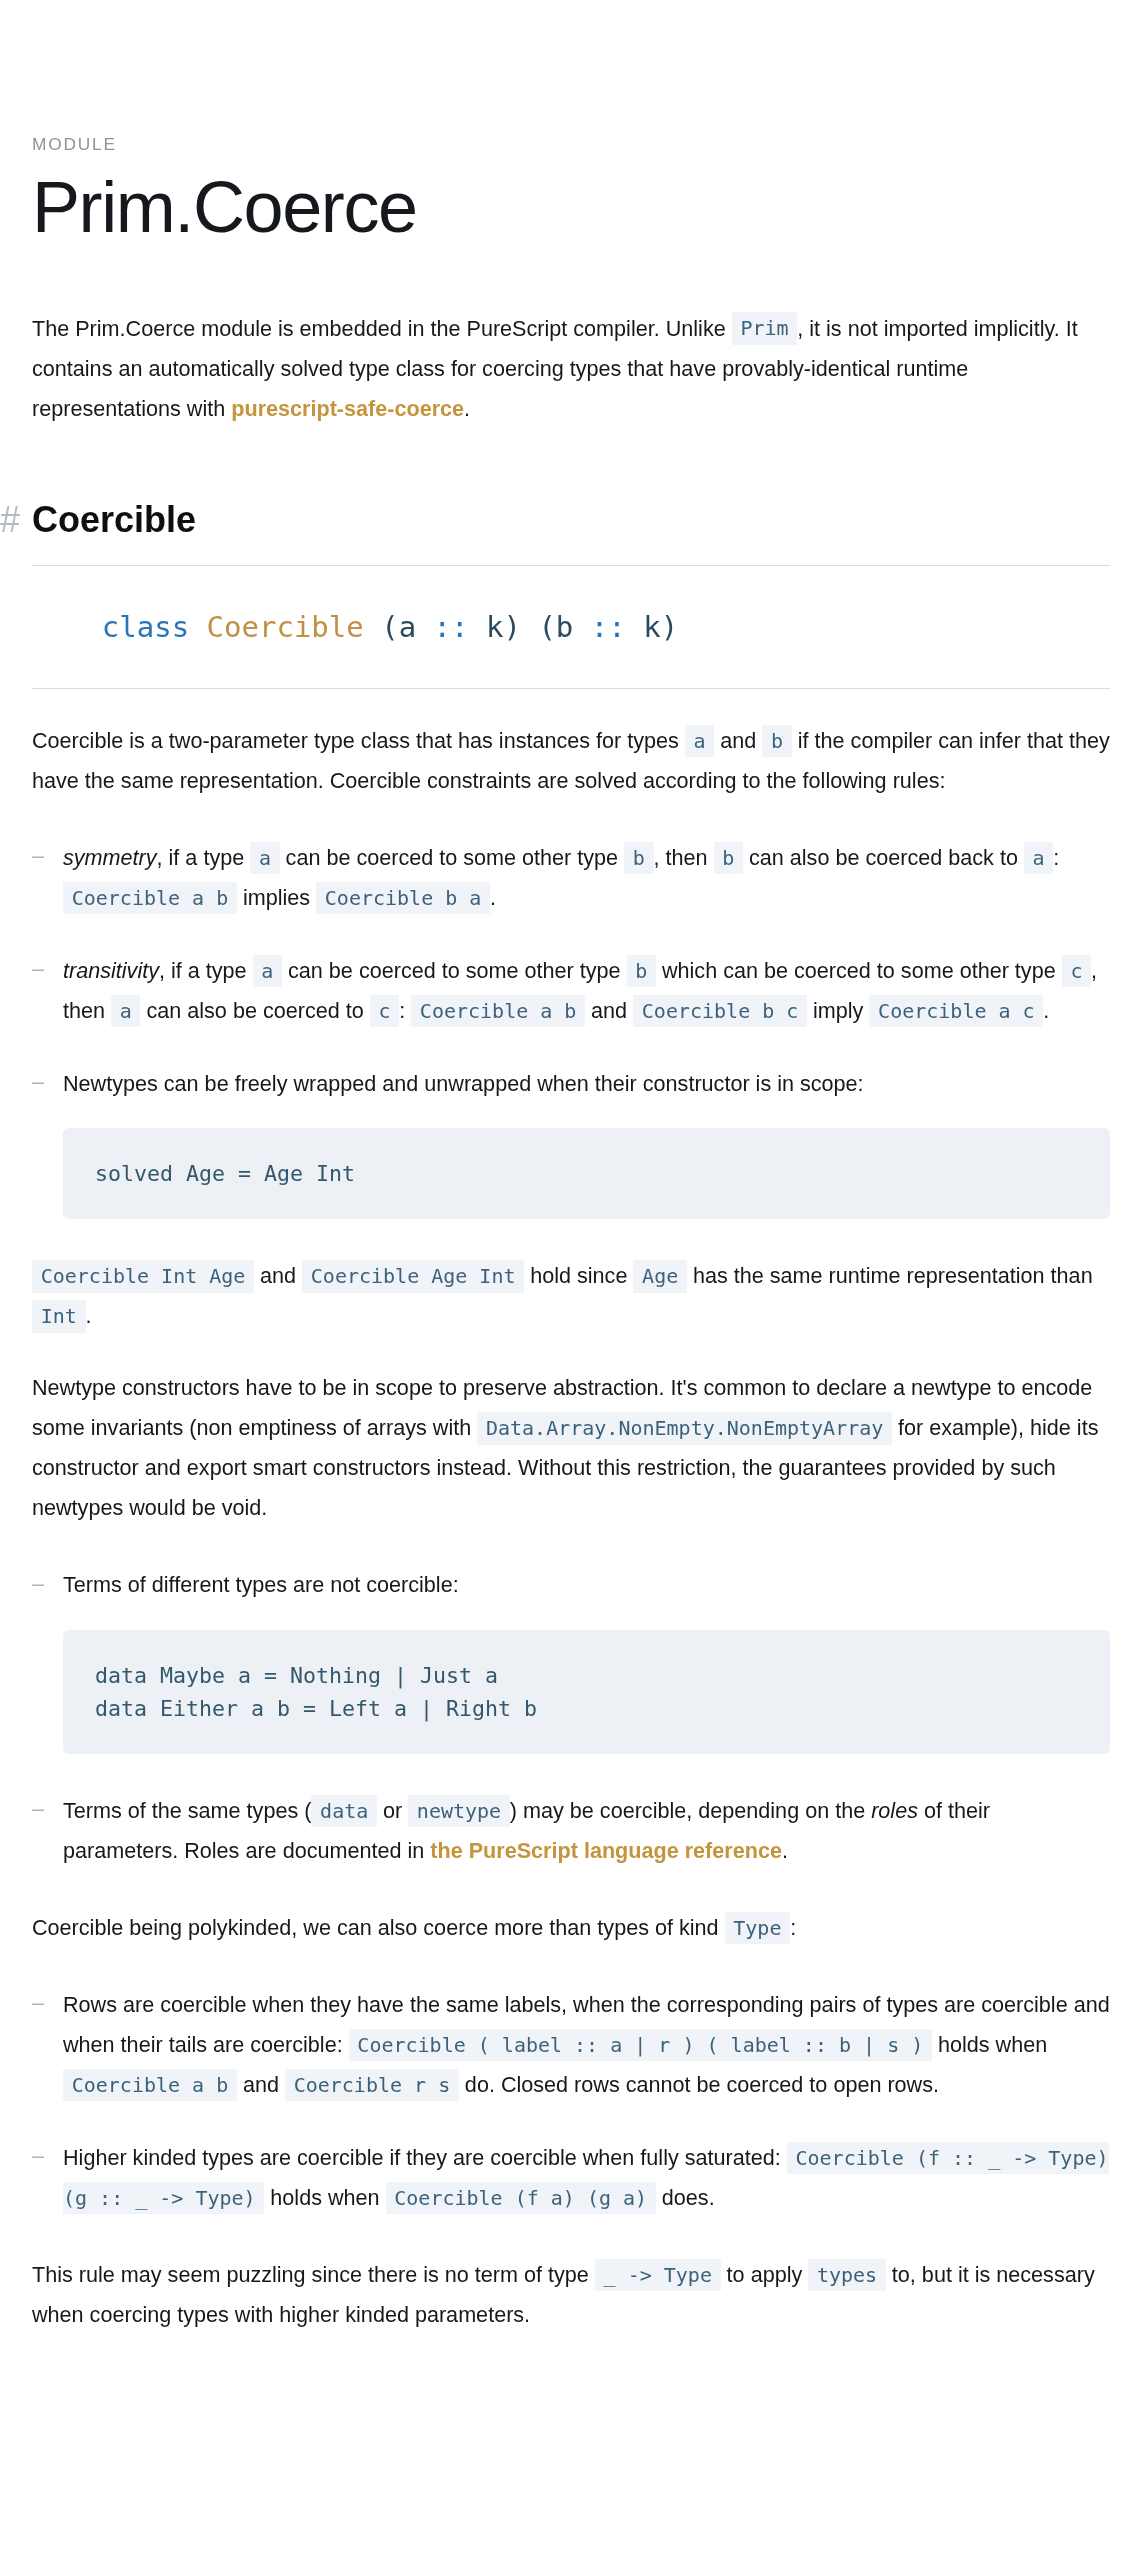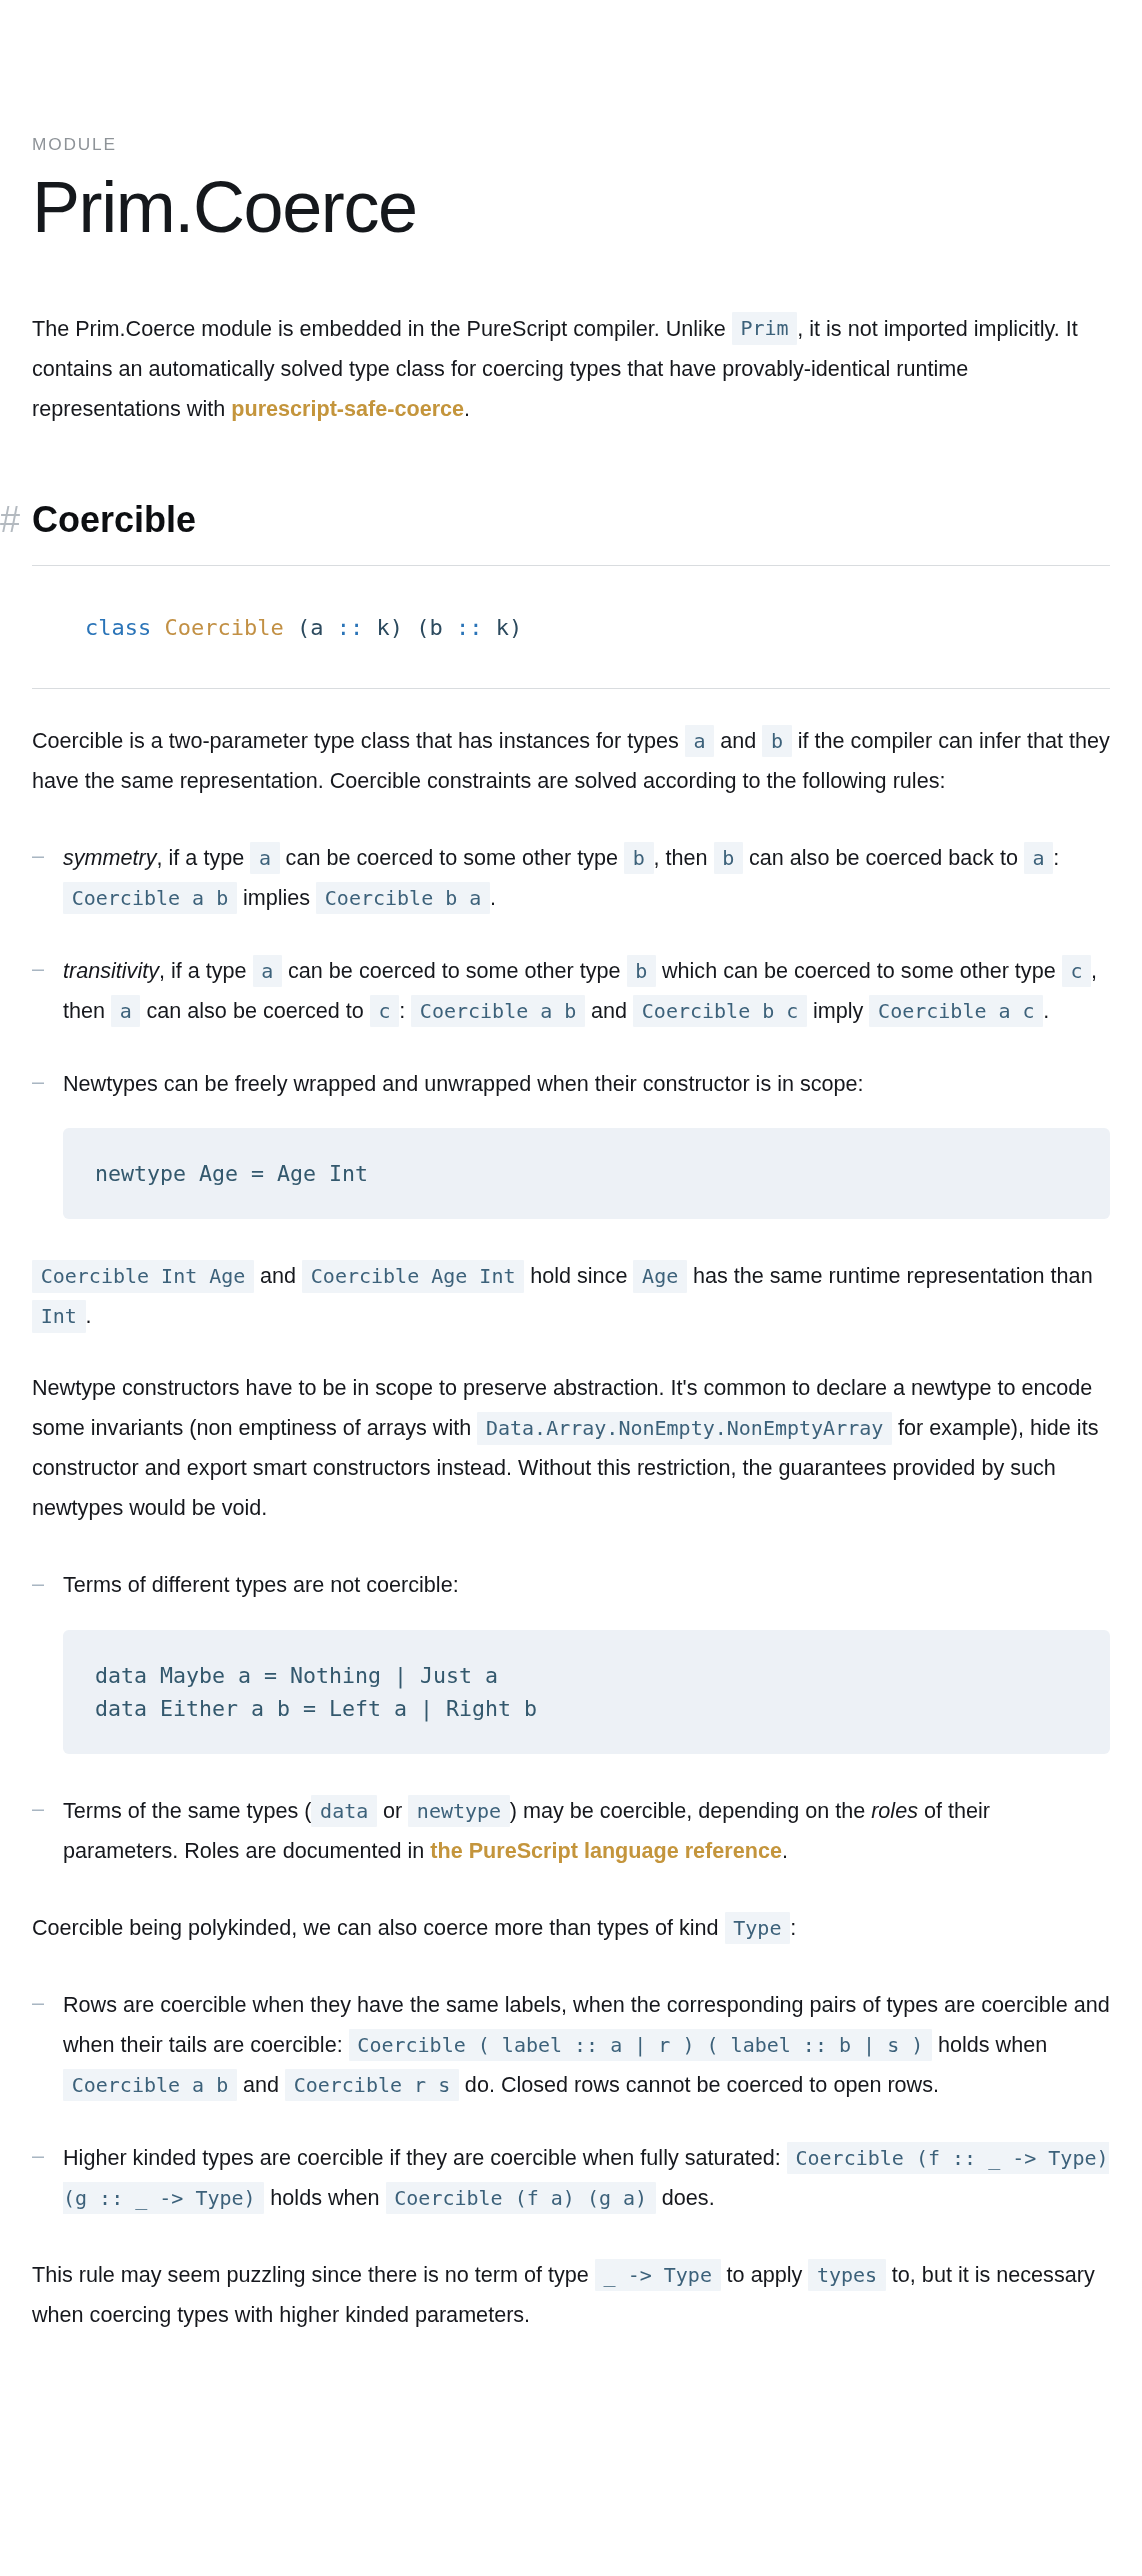--- a/index.html
+++ b/index.html
@@ -31,21 +31,21 @@
     font-weight:700; color:#0d0f12;
   }
   h2.section-heading .hash{
     position:absolute; left:-32px; top:0; color:var(--hash);
     font-weight:400; text-decoration:none;
   }
   .decl{
     margin:24.5px 0 0 0;
     border-top:1.4px solid var(--border); border-bottom:1.4px solid var(--border);
     padding:17.3px 0;
-    font-family:"DejaVu Sans Mono", monospace; font-size:22px; line-height:29px;
+    font-family:"DejaVu Sans Mono", monospace; font-size:29px; line-height:29px;
     background:#ffffff; white-space:pre-wrap;
   }
   .tok-kw{color:var(--keyword);}
   .tok-ty{color:var(--type_name);}
   .tok-va,.tok-pl{color:var(--plain);}
   .tok-sy{color:var(--keyword);}
   #doc-body p{margin:32px 0;}
   #doc-body ul{list-style:none; margin:37px 0; padding:0;}
   #doc-body li{position:relative; padding-left:31px; margin:0 0 33px 0;}
   #doc-body li:last-child{margin-bottom:8px;}
@@ -84,21 +84,21 @@
 
   <div class="decl">
     <code id="decl-code"><span class="tok-kw">class </span><span class="tok-ty">Coercible</span><span class="tok-pl"> (</span><span class="tok-va">a</span><span class="tok-pl"> </span><span class="tok-sy">::</span><span class="tok-pl"> </span><span class="tok-va">k</span><span class="tok-pl">) (</span><span class="tok-va">b</span><span class="tok-pl"> </span><span class="tok-sy">::</span><span class="tok-pl"> </span><span class="tok-va">k</span><span class="tok-pl">)</span></code>
   </div>
 
   <div id="doc-body">
       <p>Coercible is a two-parameter type class that has instances for types <code class="chip">a</code> and <code class="chip">b</code> if the compiler can infer that they have the same representation. Coercible constraints are solved according to the following rules:</p>
       <ul>
         <li><i>symmetry</i>, if a type <code class="chip">a</code> can be coerced to some other type <code class="chip">b</code>, then <code class="chip">b</code> can also be coerced back to <code class="chip">a</code>: <code class="chip">Coercible a b</code> implies <code class="chip">Coercible b a</code>.</li>
         <li><i>transitivity</i>, if a type <code class="chip">a</code> can be coerced to some other type <code class="chip">b</code> which can be coerced to some other type <code class="chip">c</code>, then <code class="chip">a</code> can also be coerced to <code class="chip">c</code>: <code class="chip">Coercible a b</code> and <code class="chip">Coercible b c</code> imply <code class="chip">Coercible a c</code>.</li>
-        <li>Newtypes can be freely wrapped and unwrapped when their constructor is in scope:<pre class="codeblock">newtype Age = Age Int</pre></li>
+        <li>Newtypes can be freely wrapped and unwrapped when their constructor is in scope:<pre class="codeblock">solved Age = Age Int</pre></li>
       </ul>
       <p><code class="chip">Coercible Int Age</code> and <code class="chip">Coercible Age Int</code> hold since <code class="chip">Age</code> has the same runtime representation than <code class="chip">Int</code>.</p>
       <p>Newtype constructors have to be in scope to preserve abstraction. It's common to declare a newtype to encode some invariants (non emptiness of arrays with <code class="chip">Data.Array.NonEmpty.NonEmptyArray</code> for example), hide its constructor and export smart constructors instead. Without this restriction, the guarantees provided by such newtypes would be void.</p>
       <ul>
         <li>Terms of different types are not coercible:<pre class="codeblock">data Maybe a = Nothing | Just a
 data Either a b = Left a | Right b</pre></li>
       </ul>
       <ul>
         <li>Terms of the same types (<code class="chip">data</code> or <code class="chip">newtype</code>) may be coercible, depending on the <i>roles</i> of their parameters. Roles are documented in <a class="doclink" href="#">the PureScript language reference</a>.</li>
       </ul>

